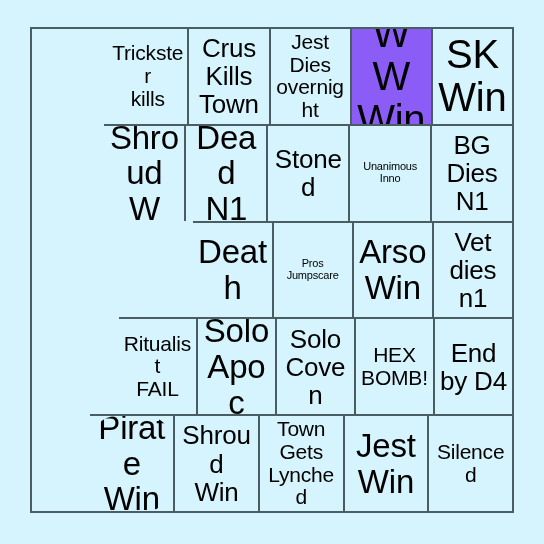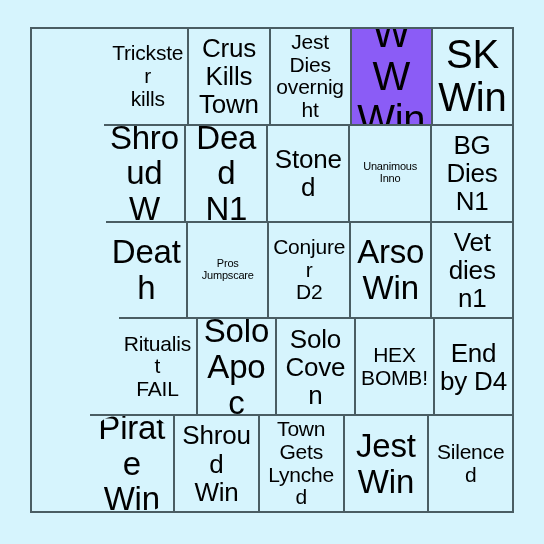--- a/index.html
+++ b/index.html
@@ -115,24 +115,20 @@
       </div>
     </div>
     <div class="bingo-row">
       <div class="bingo-cell sz-lg" style="background: rgb(214, 244, 253); color: rgb(0, 0, 0); border-left-color: rgb(74, 93, 99);">
         <span class="cell-text">Death</span>
       </div>
       <div class="bingo-cell sz-xs" style="background: rgb(214, 244, 253); color: rgb(0, 0, 0); border-left-color: rgb(74, 93, 99);">
         <span class="cell-text">Pros
 Jumpscare</span>
       </div>
-      <div class="bingo-cell sz-sm" style="background: rgb(214, 244, 253); color: rgb(0, 0, 0); border-left-color: rgb(74, 93, 99);">
-        <span class="cell-text">Conjurer
-D2</span>
-      </div>
       <div class="bingo-cell sz-lg" style="background: rgb(214, 244, 253); color: rgb(0, 0, 0); border-left-color: rgb(74, 93, 99);">
         <span class="cell-text">Arso
 Win</span>
       </div>
       <div class="bingo-cell sz-md" style="background: rgb(214, 244, 253); color: rgb(0, 0, 0); border-left-color: rgb(74, 93, 99);">
         <span class="cell-text">Vet
 dies n1</span>
       </div>
     </div>
     <div class="bingo-row">

